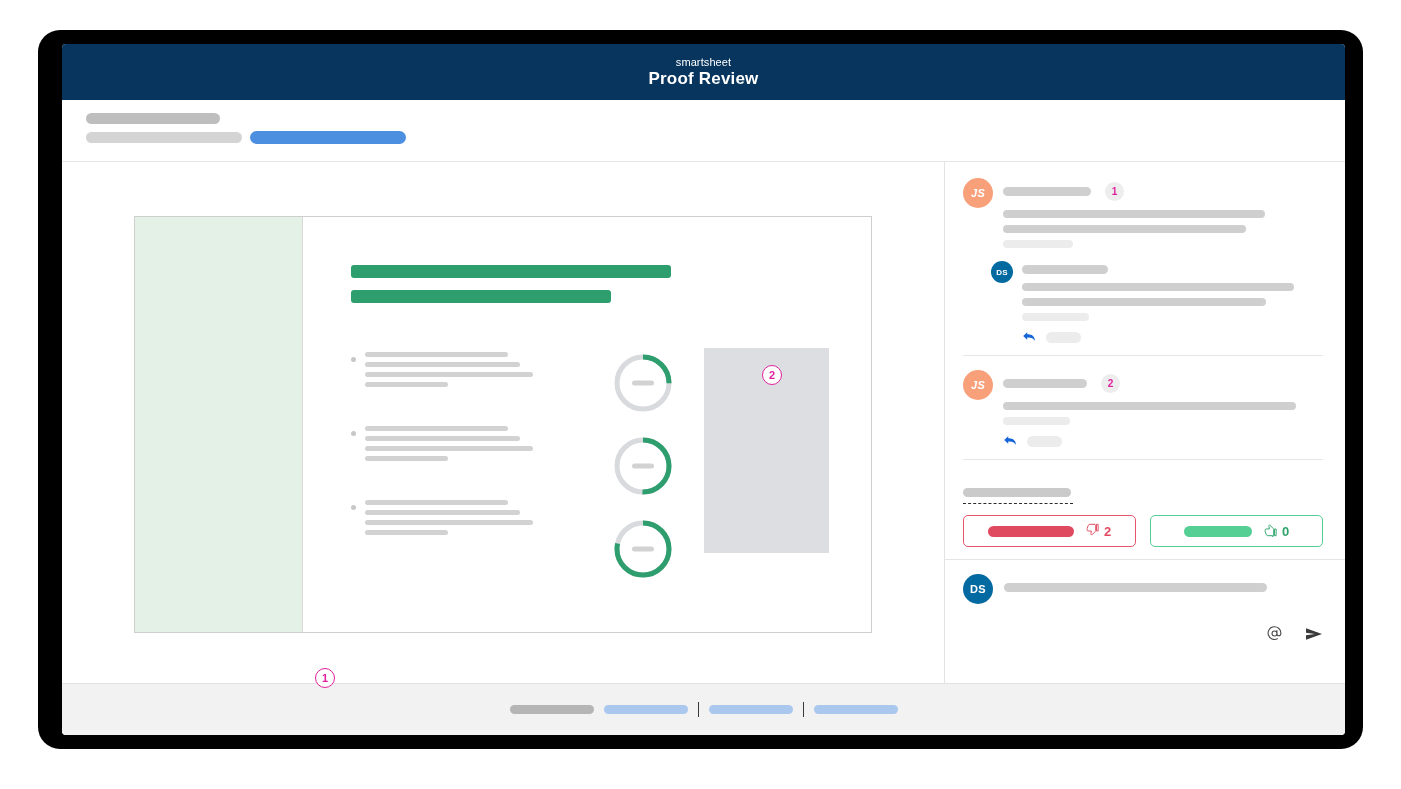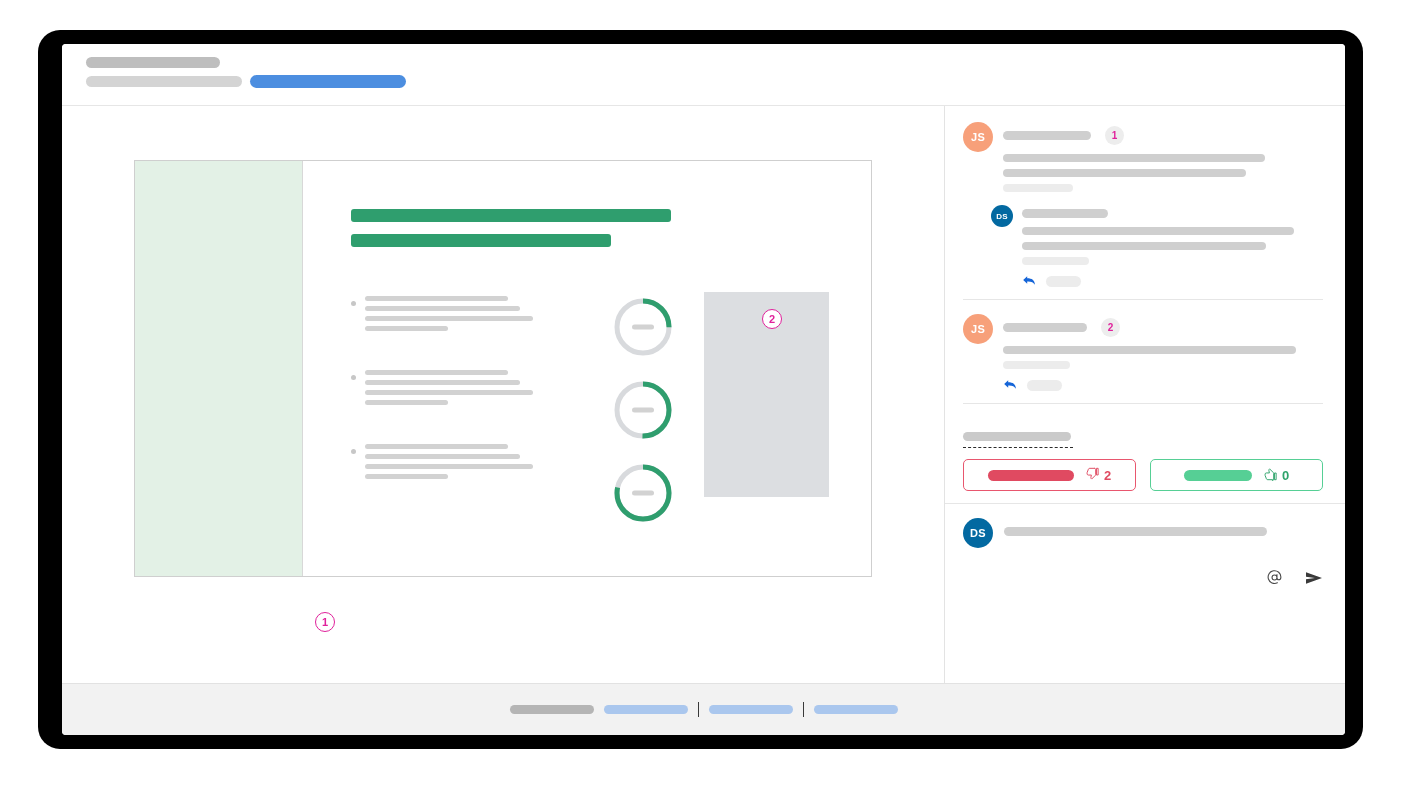--- a/index.html
+++ b/index.html
@@ -168,21 +168,21 @@
     width: 30px; height: 30px; border-radius: 50%;
     flex: 0 0 auto;
     color: #ffffff;
     font-size: 11px;
     font-weight: 700;
     display: flex;
     align-items: center;
     justify-content: center;
     letter-spacing: .3px;
   }
-  .avatar.js { background: #f7a07a; }
+  .avatar.js { background: #f7a07a; font-style: italic; }
   .avatar.ds { background: #0369a1; }
   .avatar.sm { width: 22px; height: 22px; font-size: 8px; }
 
   .cmt-body { flex: 1 1 auto; padding-top: 4px; }
   .cmt-head { display: flex; align-items: center; gap: 14px; margin-bottom: 9px; }
   .name-bar { height: 9px; background: #cfcfcf; border-radius: 5px; }
   .badge {
     width: 19px; height: 19px; border-radius: 50%;
     background: #ededed;
     color: #e0219b;
@@ -250,20 +250,24 @@
   .f-bar.gray { width: 84px; background: #b5b5b5; }
   .f-bar.blue { width: 84px; background: #aac7ee; }
   .f-sep { width: 1px; height: 15px; background: #3a3a3a; }
 </style>
 </head>
 <body>
 
 <div class="device">
   <div class="screen">
 
+    <div class="app-header">
+      <div class="brand-name">smartsheet</div>
+      <div class="app-title">Proof Review</div>
+    </div>
 
     <div class="toolbar">
       <div class="tb-row">
         <span class="bar tb-bar-1"></span>
       </div>
       <div class="tb-row">
         <span class="bar tb-bar-2"></span>
         <span class="tb-btn"></span>
       </div>
     </div>

